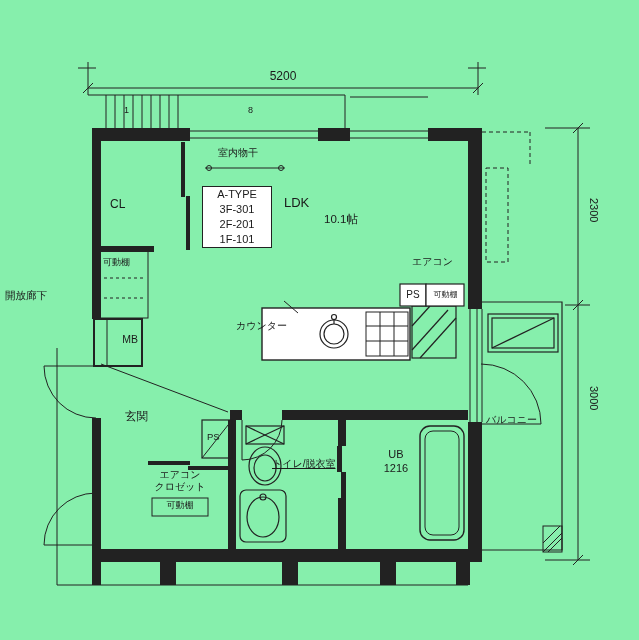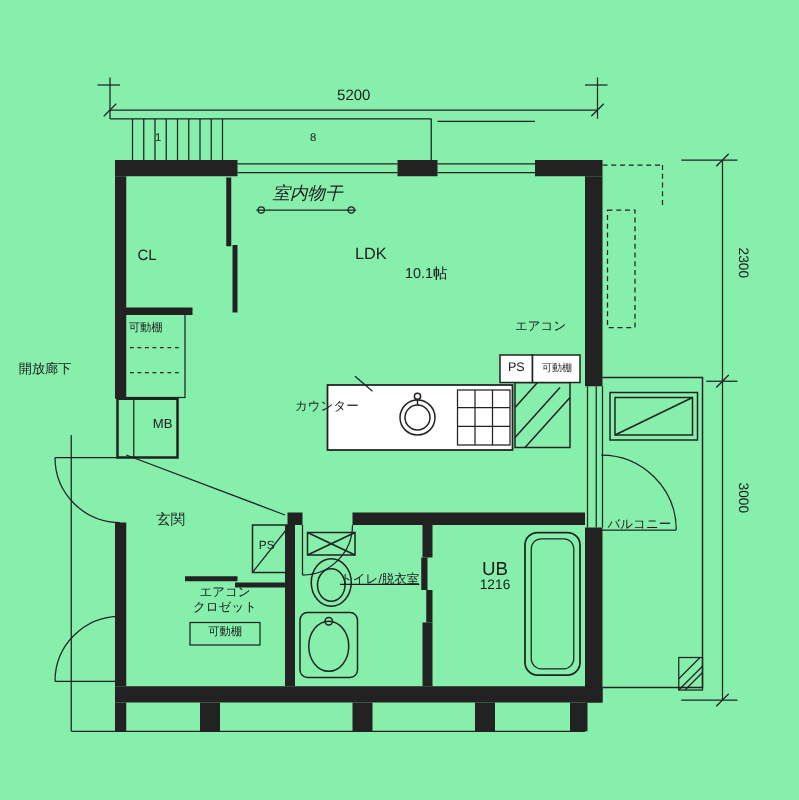--- a/index.html
+++ b/index.html
@@ -219,46 +219,52 @@
     </g>
   </svg>
 
   <div class="lbl ctr" style="left:255px;top:70px;width:56px;font-size:12px;">5200</div>
   <div class="lbl v-dim" style="left:600px;top:198px;font-size:11px;">2300</div>
   <div class="lbl v-dim" style="left:600px;top:386px;font-size:11px;">3000</div>
 
   <div class="lbl" style="left:124px;top:106px;font-size:9px;">1</div>
   <div class="lbl" style="left:248px;top:106px;font-size:9px;">8</div>
 
-  <div class="lbl" style="left:218px;top:147px;font-size:14px;font-style:italic;">室内物干</div>
+  <div class="lbl" style="left:218px;top:147px;font-size:10px;">室内物干</div>
 
   <div class="lbl" style="left:110px;top:198px;font-size:12px;">CL</div>
 
+  <div class="typebox">
+    <div>A-TYPE</div>
+    <div>3F-301</div>
+    <div>2F-201</div>
+    <div>1F-101</div>
+  </div>
 
   <div class="lbl" style="left:284px;top:196px;font-size:13px;">LDK</div>
   <div class="lbl" style="left:284px;top:213px;font-size:11.5px;margin-left:40px;">10.1帖</div>
 
   <div class="lbl" style="left:412px;top:256px;font-size:10px;">エアコン</div>
   <div class="lbl ctr" style="left:400px;top:289px;width:26px;font-size:10px;">PS</div>
   <div class="lbl ctr" style="left:427px;top:291px;width:37px;font-size:8px;">可動棚</div>
 
   <div class="lbl" style="left:236px;top:288px;font-size:10px;margin-top:32px;">カウンター</div>
 
   <div class="lbl" style="left:103px;top:258px;font-size:9px;">可動棚</div>
 
-  <div class="lbl" style="left:15px;top:290px;font-size:10.5px;">開放廊下</div>
+  <div class="lbl" style="left:5px;top:290px;font-size:10.5px;">開放廊下</div>
 
   <div class="lbl ctr" style="left:98px;top:334px;width:40px;font-size:10.5px;text-align:right;">MB</div>
 
   <div class="lbl" style="left:125px;top:410px;font-size:11.5px;">玄関</div>
   <div class="lbl" style="left:207px;top:432px;font-size:9.5px;">PS</div>
 
   <div class="lbl" style="left:272px;top:458px;font-size:10px;text-decoration:underline;">トイレ/脱衣室</div>
 
-  <div class="lbl ctr" style="left:376px;top:448px;width:40px;font-size:15px;">UB</div>
+  <div class="lbl ctr" style="left:376px;top:448px;width:40px;font-size:11px;">UB</div>
   <div class="lbl ctr" style="left:372px;top:462px;width:48px;font-size:11px;">1216</div>
 
   <div class="lbl" style="left:486px;top:414px;font-size:10px;">バルコニー</div>
 
   <div class="lbl ctr" style="left:150px;top:469px;width:60px;font-size:10px;">エアコン</div>
   <div class="lbl ctr" style="left:146px;top:481px;width:68px;font-size:10px;">クロゼット</div>
   <div class="lbl ctr" style="left:154px;top:501px;width:52px;font-size:9px;">可動棚</div>
 
 </div>
 

